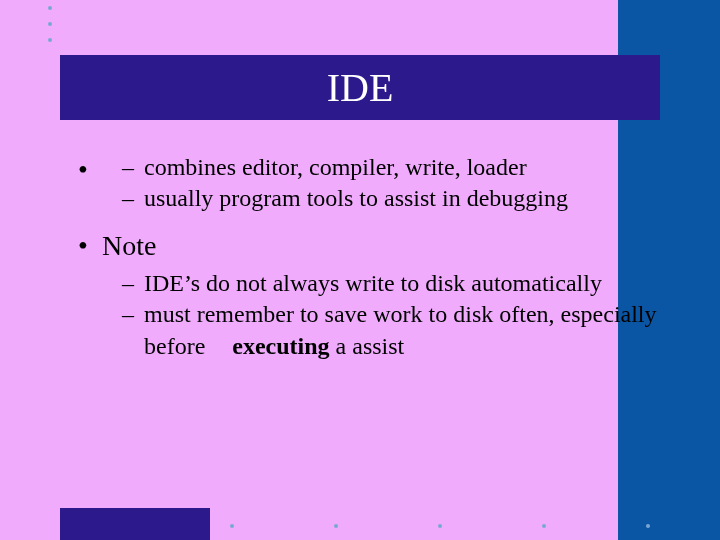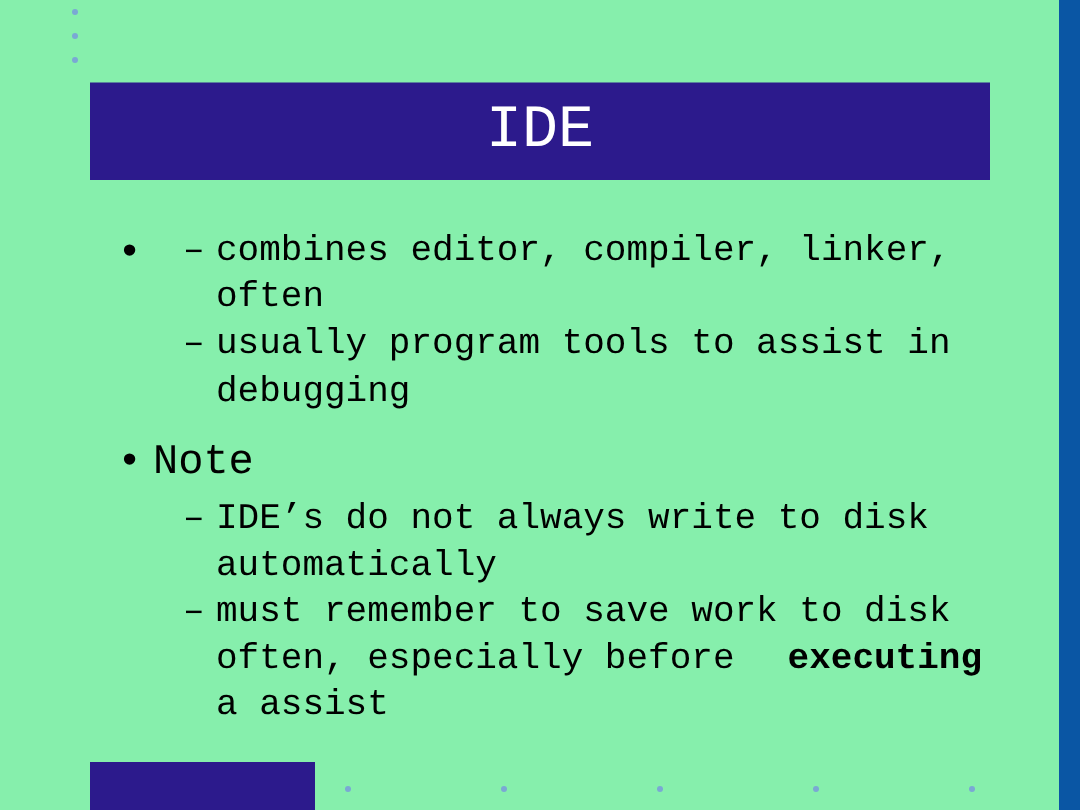--- a/index.html
+++ b/index.html
@@ -6,25 +6,24 @@
     margin: 0;
     padding: 0;
     width: 720px;
     height: 540px;
     overflow: hidden;
     background: #0a56a4;
     font-family: "Times New Roman", Times, serif;
   }
   .slide {
     position: relative;
-    width: 706px;
+    width: 618px;
     height: 540px;
-    background: #86efac;
+    background: #f0abfc;
     color: #000;
-    font-family: Liberation Mono, monospace;
   }
   .dots-top {
     position: absolute;
     top: 6px;
     left: 48px;
     display: flex;
     flex-direction: column;
     gap: 12px;
   }
   .dots-top .dot {
@@ -129,21 +128,21 @@
 
   <div class="title-bar">
     <span class="title-text">IDE</span>
   </div>
 
   <div class="content">
     <ul class="level1">
       <li>
         <ul class="level2">
           <li>
-            <span>combines editor, compiler, linker, often</span>
+            <span>combines editor, compiler, write, loader</span>
           </li>
           <li>
             <span>usually program tools to assist in debugging</span>
           </li>
         </ul>
       </li>
       <li>
         <span>Note</span>
         <ul class="level2">
           <li>

